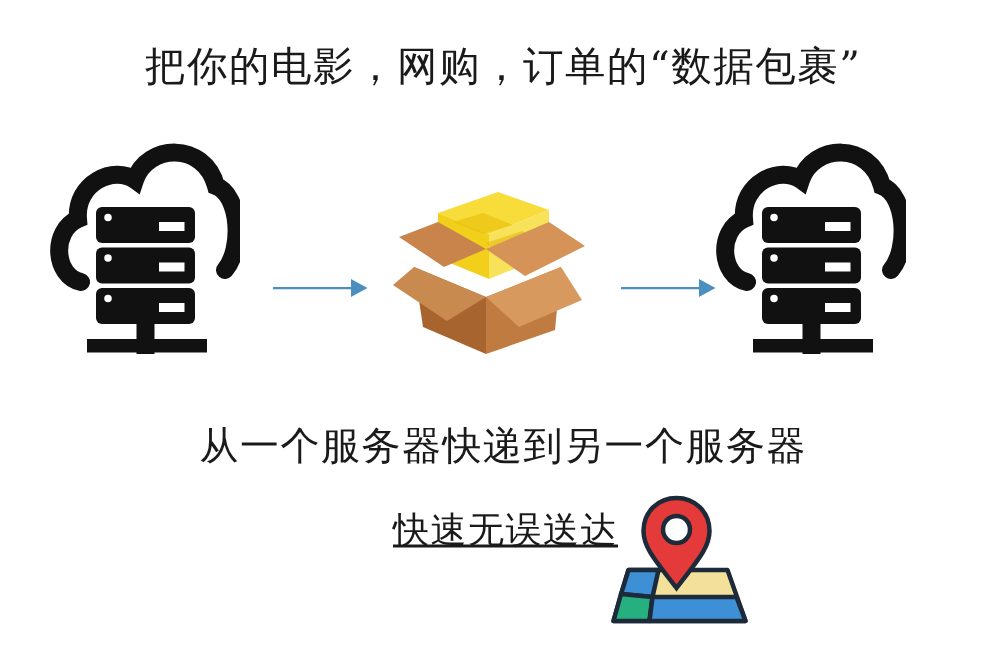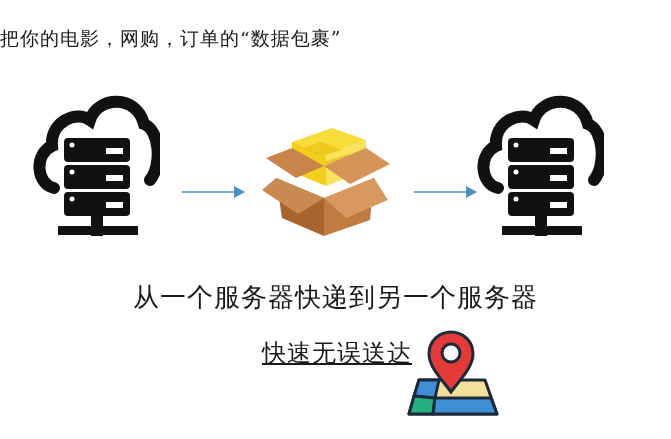--- a/index.html
+++ b/index.html
@@ -1,19 +1,19 @@
 <!DOCTYPE html>
 <html><head>
 <meta charset="utf-8">
 <style>
   html, body { margin: 0; padding: 0; background: #ffffff; }
   body { width: 671px; height: 439px; position: relative; overflow: hidden;
          font-family: "DejaVu Serif", "Liberation Serif", serif; color: #1a1a1a; }
   .abs { position: absolute; }
-  .title { left: 0; width: 671px; top: 26px; font-size: 19px; letter-spacing: 1px; }
+  .title { left: 0; width: 671px; top: 26px; text-align: center; font-size: 27px; letter-spacing: 1px; }
   .subtitle { left: 0; width: 671px; top: 280px; text-align: center; font-size: 26px; letter-spacing: 1px; }
   .tagline { left: 262px; top: 337px; font-size: 24px; letter-spacing: 1px; text-decoration: underline; }
   svg { display: block; }
 </style>
 </head>
 <body>
 
 <div class="abs title">把你的电影，网购，订单的“数据包裹”</div>
 
 <div class="abs" style="left:32px;top:88px;">

